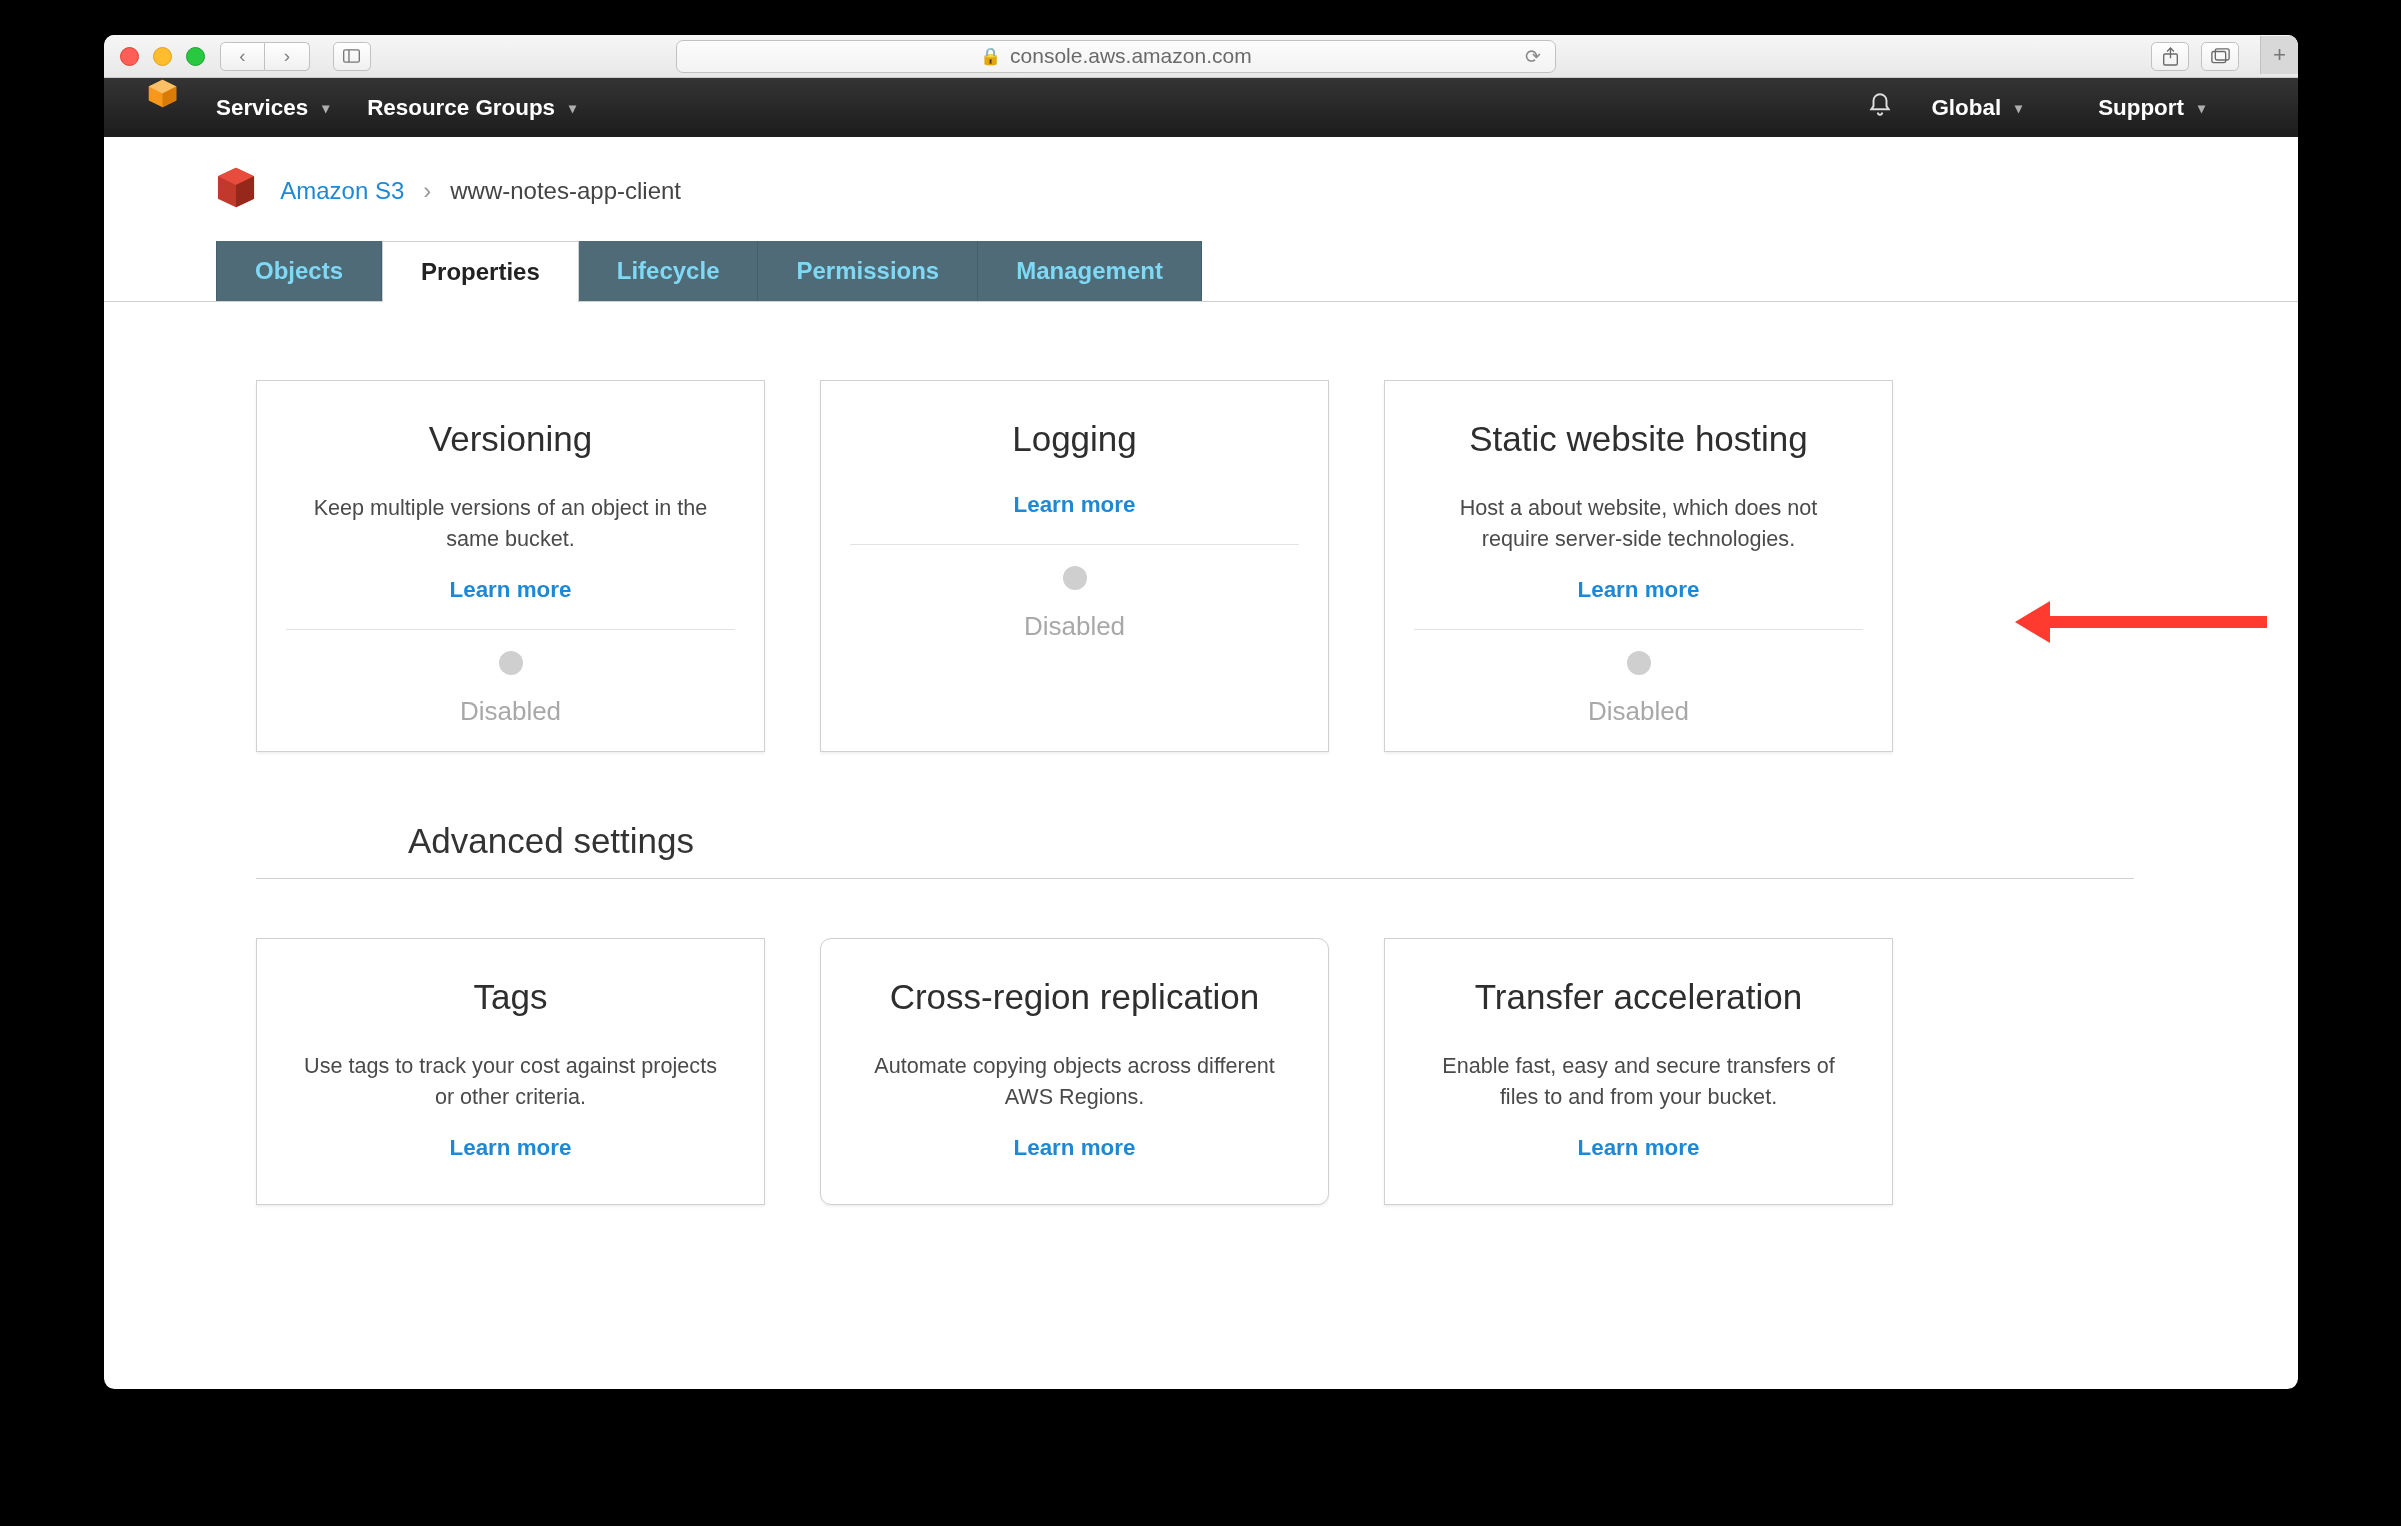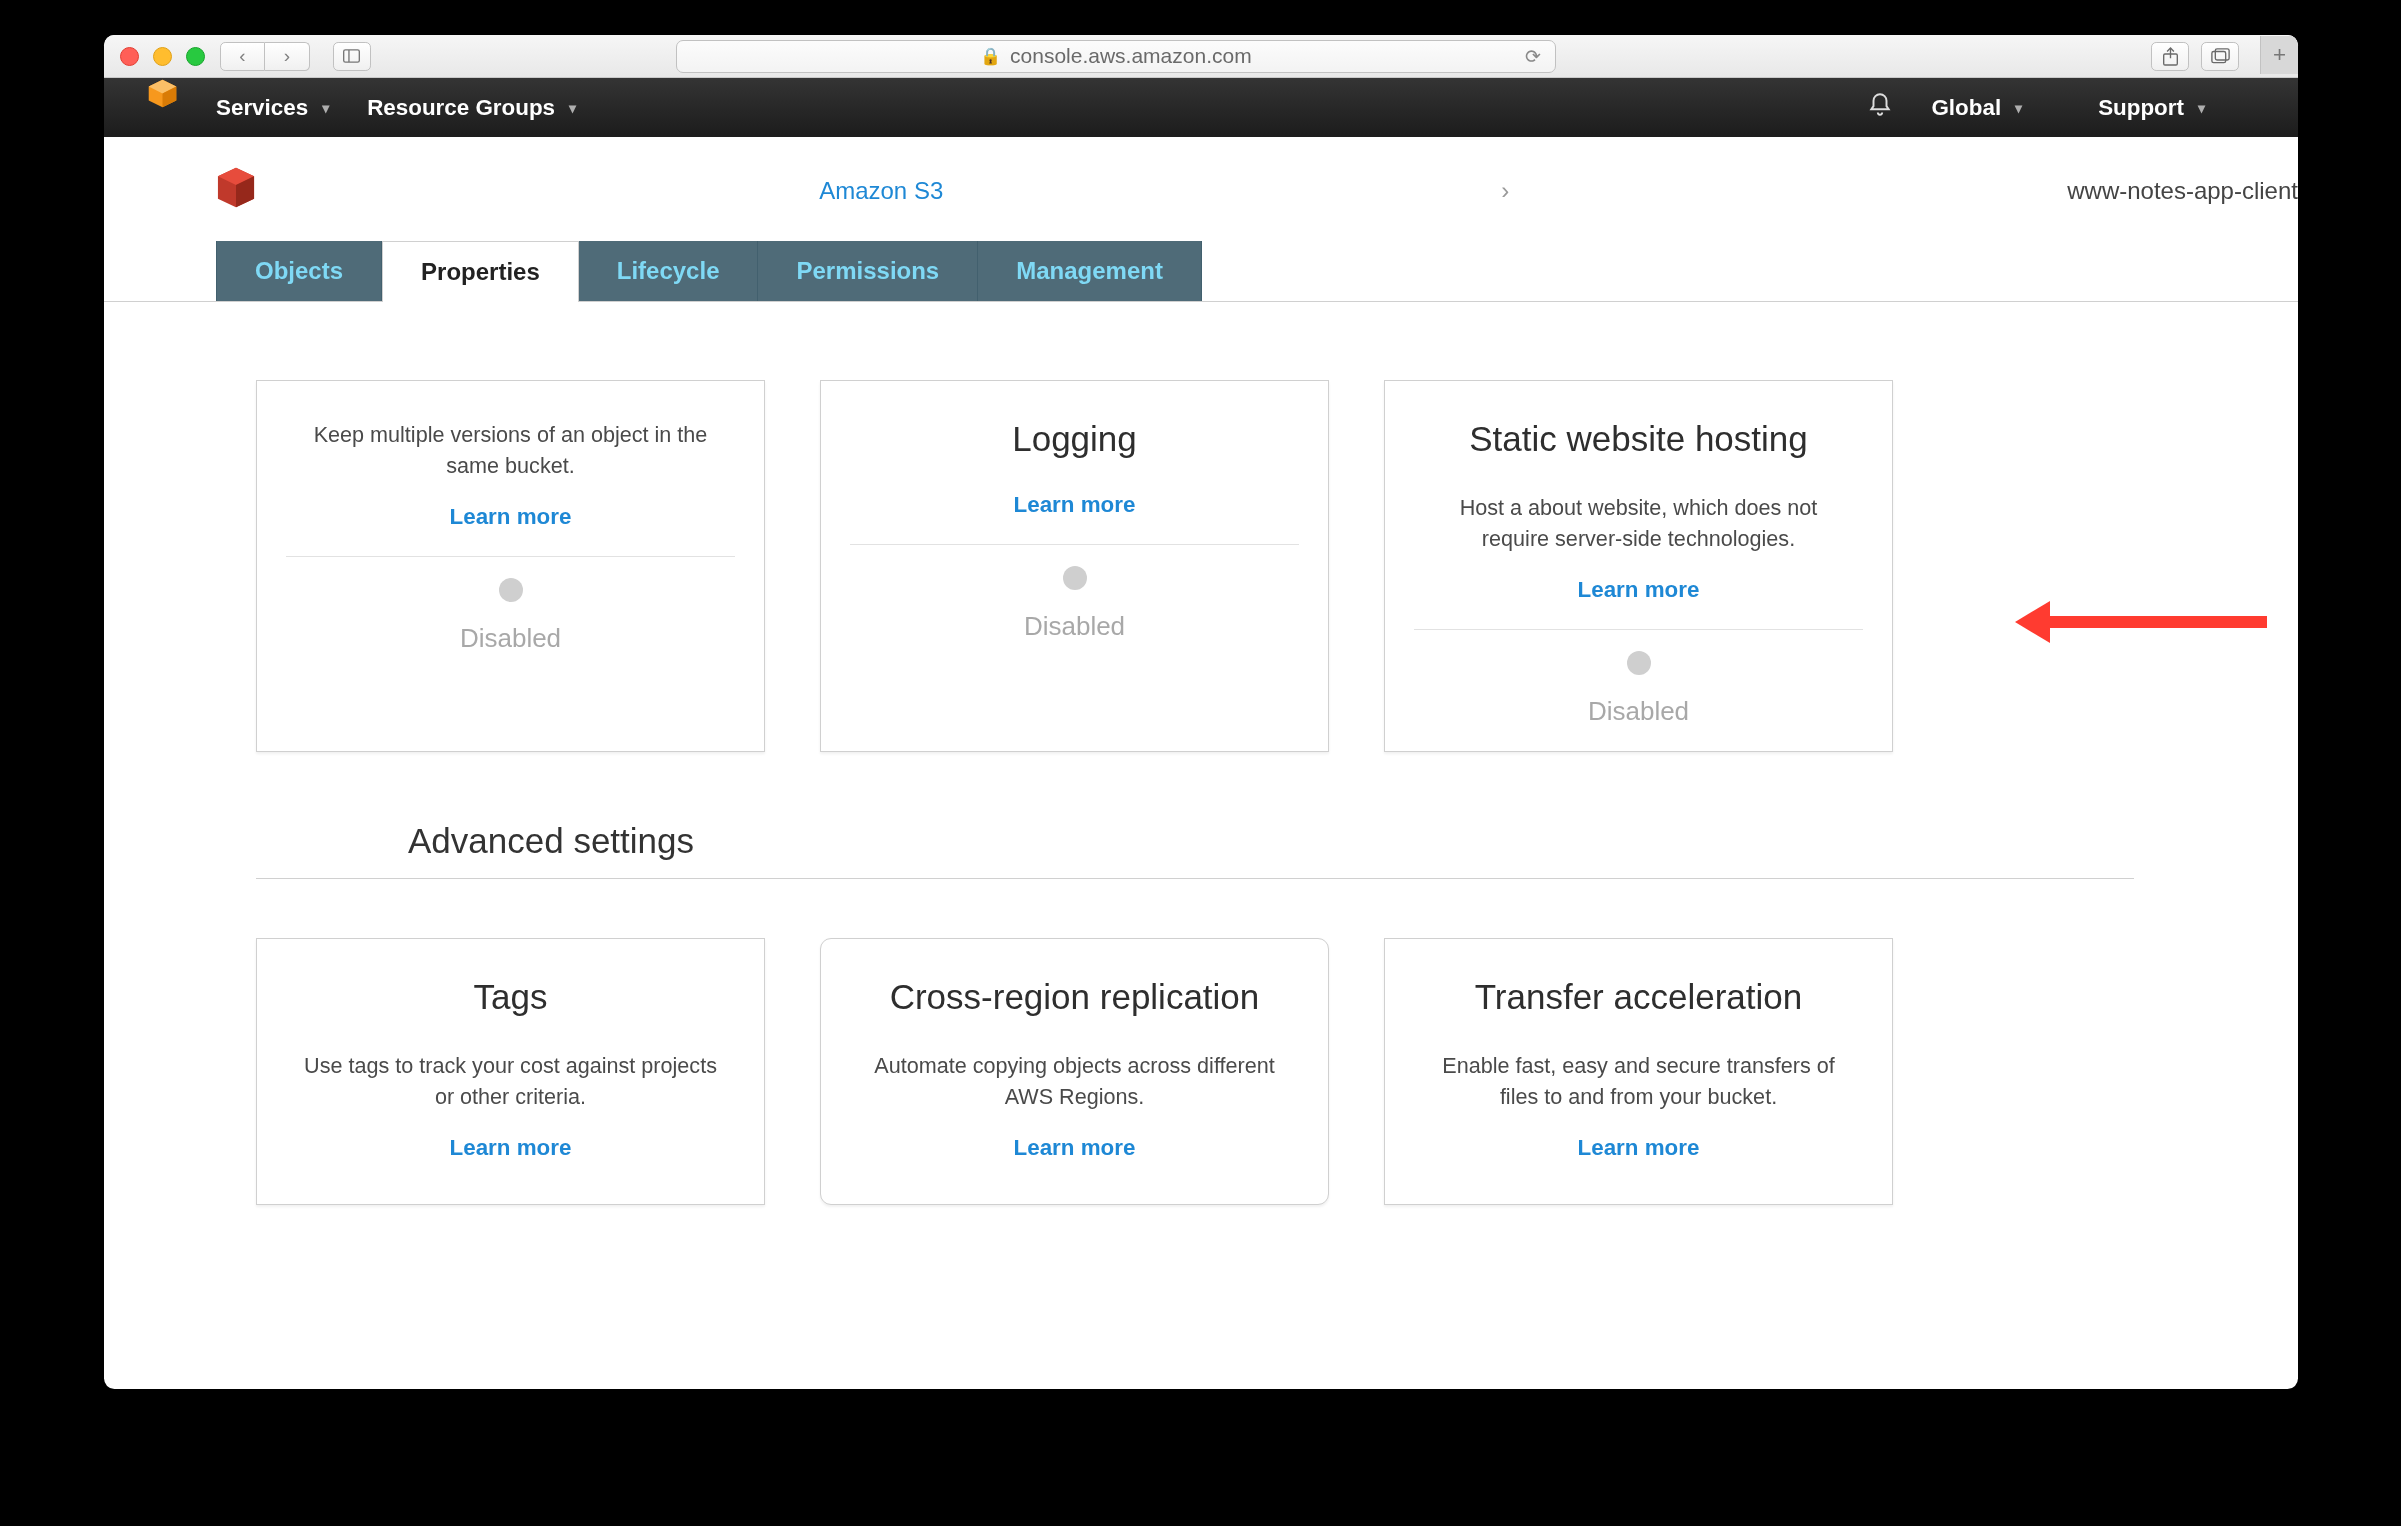--- a/index.html
+++ b/index.html
@@ -29,21 +29,21 @@
   
   .aws-header{height:59px;background:linear-gradient(#343434,#1c1c1c);display:flex;padding:0 55px 0 43px;color:#fff;font-size:22.4px;}
   .aws-cube{margin-right:38px;}
   .aws-menu{display:flex;align-items:center;gap:14px;margin-right:38px;cursor:pointer;font-weight:600;}
   .chev{font-size:14px;color:#aeaeae;}
   .aws-right{margin-left:auto;display:flex;align-items:center;gap:38px;}
   .bell{font-size:24px;}
 
   
   .content{background:#fff;}
-  .crumb-row{display:flex;align-items:center;gap:19px;padding:29px 0 26px 112px;font-size:24px;color:#555;justify-content:space-between;}
+  .crumb-row{display:flex;align-items:center;gap:19px;padding:29px 0 26px 112px;font-size:24px;color:#555;}
   .s3-icon{margin-right:5.2px;}
   .crumb-link{color:#1e88d5;}
   .crumb-sep{color:#9a9a9a;}
   .crumb-current{color:#444;}
 
   .tabs-wrap{border-bottom:0.9px solid #d0d0d0;}
   .tabs{display:flex;margin-left:112px;height:60px;}
   .tab{padding:0 38px;display:flex;align-items:center;font-size:24px;font-weight:700;color:#7fd9f5;background:#4f6b78;border-right:0.9px solid #42606e;cursor:pointer;}
   .tab:first-child{border-left:0.9px solid #42606e;}
   .tab.active{background:#ffffff;color:#222;border-top:0.9px solid #d0d0d0;border-left:0.9px solid #d0d0d0;border-right:0.9px solid #d0d0d0;margin-bottom:-0.9px;}
@@ -167,20 +167,21 @@
         <div class="tab">Lifecycle</div>
         <div class="tab">Permissions</div>
         <div class="tab">Management</div>
       </div>
     </div>
 
     <div class="cards-area">
 
       <div class="cards-row">
         <div class="card">
+          <h2>Versioning</h2>
           <p>Keep multiple versions of an object in the same bucket.</p>
           <a class="learn">Learn more</a>
           <div class="card-footer">
             <span class="status-dot"></span>
             <span class="status-label">Disabled</span>
           </div>
         </div>
         <div class="card">
           <h2>Logging</h2>
           <a class="learn">Learn more</a>

